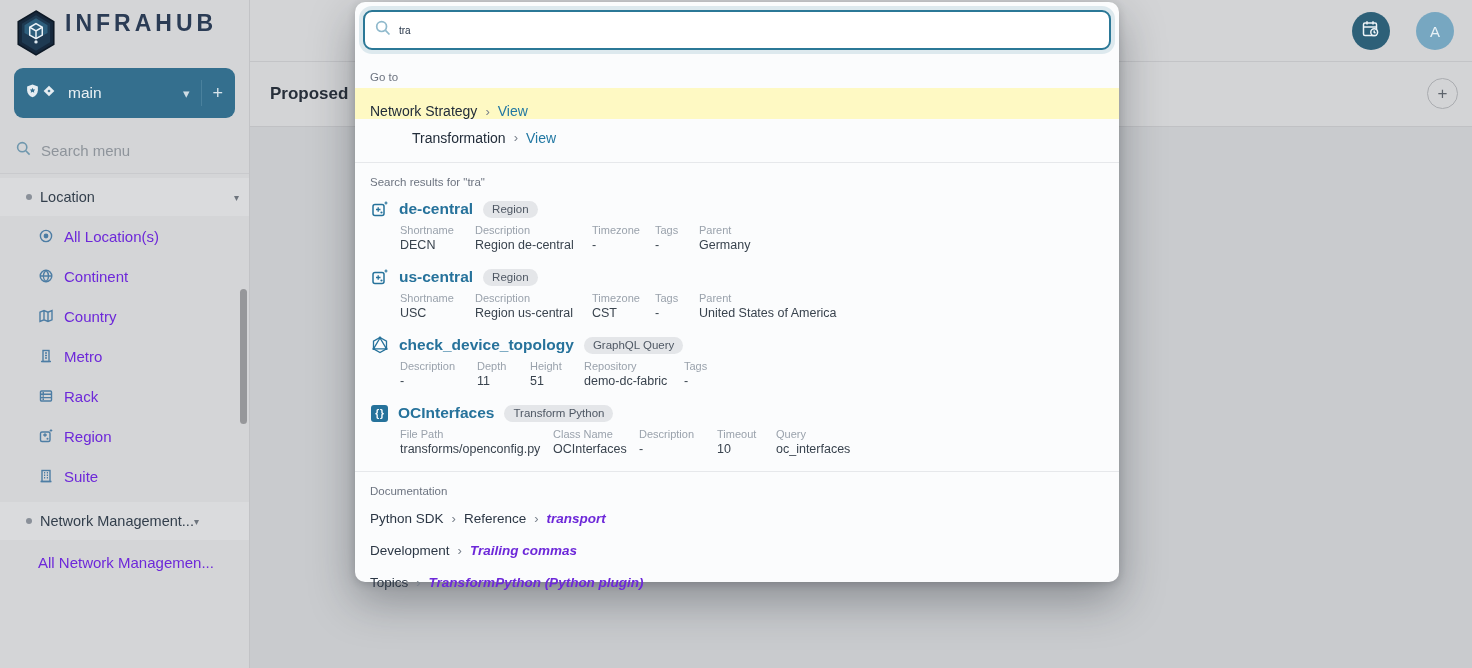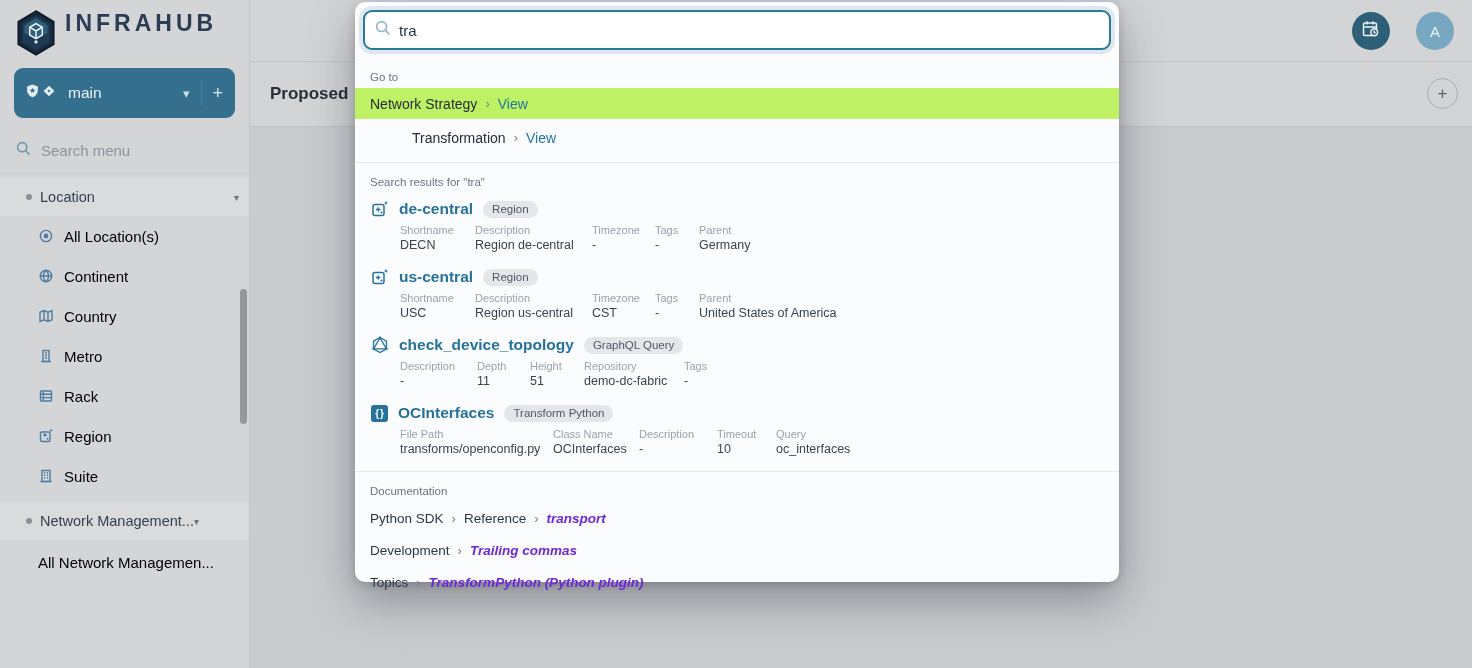--- a/index.html
+++ b/index.html
@@ -17,42 +17,42 @@
   .branch-sep { width:1px; height:26px; background:#4a819d; margin-right:10px; }
   .branch-add { font-size:18px; color:#d9e5ec; }
   .menu-search { display:flex; align-items:center; gap:10px; padding:0 16px; height:46px; border-bottom:1px solid #c9cacd; }
   .menu-search input { border:none; background:transparent; outline:none; font-size:15px; color:#414b56; font-family:inherit; width:180px; }
   .menu-search input::placeholder { color:#8e949b; }
   .section-head { display:flex; align-items:center; height:38px; background:#dadbdd; padding:0 10px 0 26px; cursor:pointer; margin-top:4px; }
   .section-dot { width:6px; height:6px; border-radius:50%; background:#8a9099; margin-right:8px; flex:none; }
   .section-label { font-size:14.5px; color:#333f4c; font-weight:500; white-space:nowrap; overflow:hidden; }
   .section-tri { margin-left:auto; font-size:10px; color:#6d747d; }
   .section-head.nm .section-tri { margin-left:0; }
-  .side-item { display:flex; align-items:center; gap:10px; height:40px; padding-left:38px; font-size:15px; color:#000000; cursor:pointer; }
+  .side-item { display:flex; align-items:center; gap:10px; height:40px; padding-left:38px; font-size:15px; color:#6d28d9; cursor:pointer; }
   .side-item.noicon { padding-left:38px; white-space:nowrap; overflow:hidden; }
   .side-icon { flex:none; display:flex; }
   .side-scroll { position:absolute; right:2px; top:289px; width:7px; height:135px; border-radius:4px; background:#96979a; }
 
   
   .topbar { position:absolute; left:250px; top:0; right:0; height:62px; background:#d3d4d6; border-bottom:1px solid #c3c4c7; }
   .top-actions { position:absolute; right:18px; top:12px; display:flex; gap:26px; }
   .circle-btn { width:38px; height:38px; border-radius:50%; display:flex; align-items:center; justify-content:center; cursor:pointer; }
   .schedule { background:#2d6078; }
   .avatar { background:#77a7c1; color:#e8f1f6; font-size:15px; }
   .content-header { position:absolute; left:250px; top:62px; right:0; height:65px; background:#d3d4d6; border-bottom:1px solid #c0c1c4; }
   .page-title { position:absolute; left:20px; top:22px; font-size:17px; font-weight:bold; color:#272f3a; }
   .header-add { position:absolute; right:14px; top:16px; width:31px; height:31px; border:1px solid #aaacb0; border-radius:50%; display:flex; align-items:center; justify-content:center; font-size:17px; color:#5d636b; cursor:pointer; }
 
   
   .modal { position:absolute; left:355px; top:2px; width:764px; height:580px; background:#fbfcfd; border-radius:10px; box-shadow:0 18px 45px rgba(20,25,35,.35), 0 2px 8px rgba(20,25,35,.18); z-index:5; }
   .modal-input-wrap { margin:8px; height:40px; border:2px solid #2b7897; border-radius:9px; background:#fff; display:flex; align-items:center; padding:0 10px; box-shadow:0 0 0 4px rgba(43,120,151,.14); }
-  .modal-input-wrap input { border:none; outline:none; flex:1; font-size:15px; color:#253447; margin-left:8px; font-family:inherit; }
+  .modal-input-wrap input { border:none; outline:none; flex:1; font-size:10px; color:#253447; margin-left:8px; font-family:inherit; }
   .m-section-label { padding:13px 15px 5px 15px; font-size:11.5px; color:#6d7480; }
   .goto-row { display:flex; align-items:center; gap:8px; height:31px; padding:0 15px; font-size:14px; color:#222d3a; cursor:pointer; }
-  .goto-row.selected { background:#bef264; }
+  .goto-row.selected { background:#fef9c3;align-items:flex-end; }
   .crumb-sep { color:#79818c; font-size:13px; }
   .view-link { color:#2278a3; font-weight:500; cursor:pointer; }
   .m-divider { height:1px; background:#e6e8eb; margin-top:9px; }
   .result { padding:7px 15px 9px 16px; cursor:pointer; }
   .result-head { display:flex; align-items:center; gap:10px; }
   .result-title { font-size:15.5px; font-weight:bold; color:#26729b; }
   .badge { background:#e4e6e9; color:#4f5864; font-size:11.5px; border-radius:10px; padding:2.5px 9px; }
   .attrs { display:flex; margin-left:29px; margin-top:6px; }
   .attr-label { font-size:11px; color:#9aa2ac; margin-bottom:2px; }
   .attr-value { font-size:12.5px; color:#39434e; }

